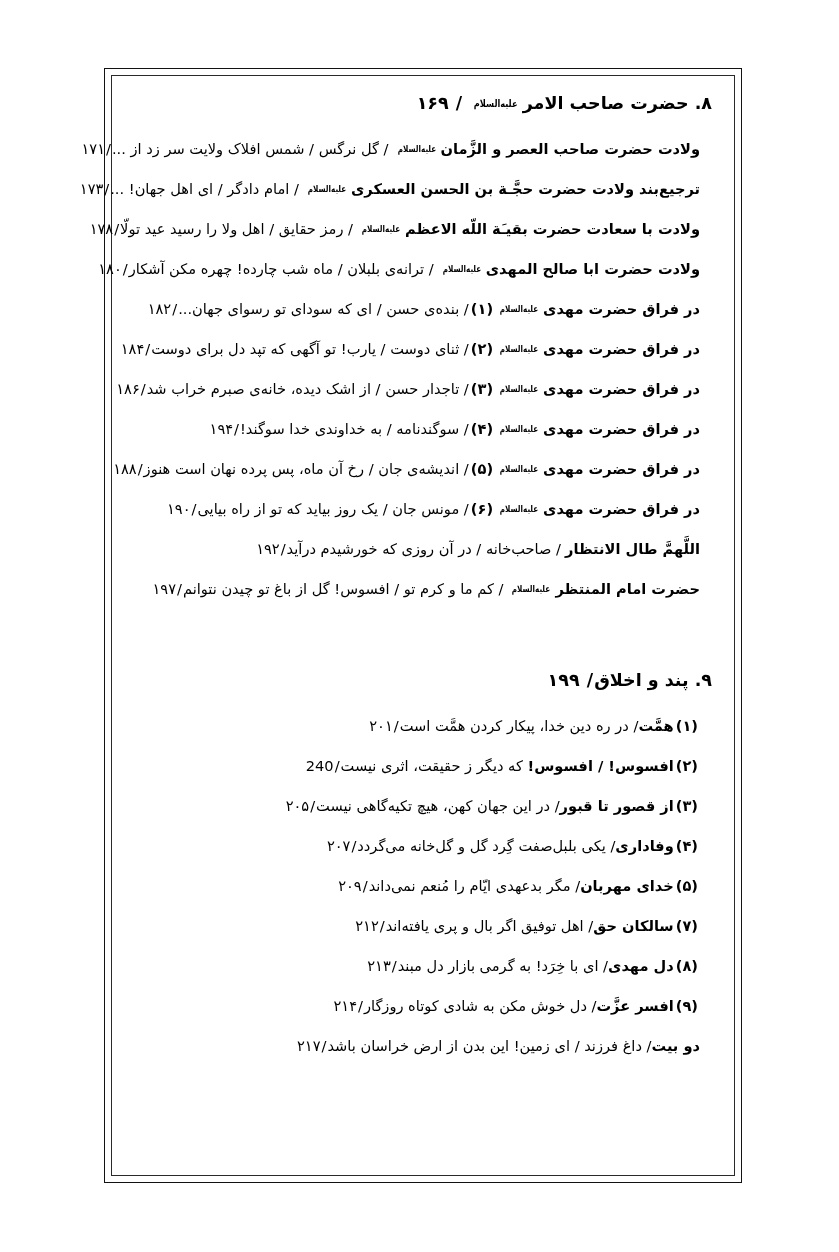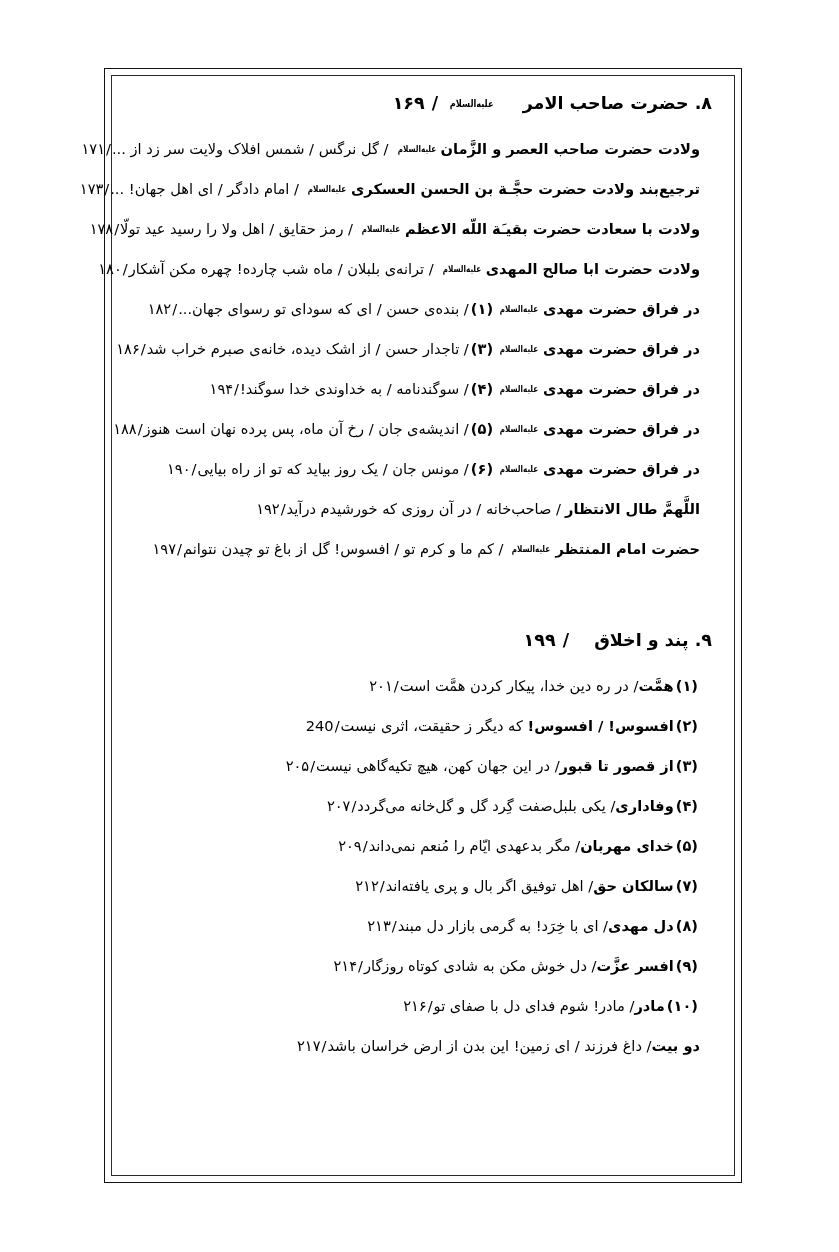--- a/index.html
+++ b/index.html
@@ -56,21 +56,21 @@
     font-weight: bold;
     line-height: 1.55;
     letter-spacing: -0.2px;
     margin: 0 0 6px 0;
     padding: 0;
     white-space: nowrap;
     direction: rtl;
     text-align: right;
   }
   .section-heading .sec-num { font-weight: bold; }
-  .section-heading .sec-title { font-weight: bold; margin-left: 24px; }
+  .section-heading .sec-title { font-weight: bold; }
   .section-heading .honorific {
     font-size: 10px;
     font-weight: bold;
     vertical-align: 0.18em;
     letter-spacing: -0.5px;
     display: inline-block;
     transform: scaleX(0.82);
     transform-origin: center;
   }
   .section-heading .sep { font-weight: bold; padding: 0 1px; }
@@ -154,20 +154,23 @@
           <li class="entry">
             <span class="lead">ولادت با سعادت حضرت بقیـَة اللّه الاعظم</span><span class="honorific">علیه‌السلام</span><span class="idx"></span><span class="rest">/ رمز حقایق / اهل ولا را رسید عید تولّا</span><span class="sep">/</span><span class="pg">۱۷۸</span>
           </li>
           <li class="entry">
             <span class="lead">ولادت حضرت ابا صالح المهدی</span><span class="honorific">علیه‌السلام</span><span class="idx"></span><span class="rest">/ ترانه‌ی بلبلان / ماه شب چارده! چهره مکن آشکار</span><span class="sep">/</span><span class="pg">۱۸۰</span>
           </li>
           <li class="entry">
             <span class="lead">در فراق حضرت مهدی</span><span class="honorific">علیه‌السلام</span><span class="idx">(۱)</span><span class="rest">/ بنده‌ی حسن / ای که سودای تو رسوای جهان...</span><span class="sep">/</span><span class="pg">۱۸۲</span>
           </li>
           <li class="entry">
+            <span class="lead">در فراق حضرت مهدی</span><span class="honorific">علیه‌السلام</span><span class="idx">(۲)</span><span class="rest">/ ثنای دوست / یارب! تو آگهی که تپد دل برای دوست</span><span class="sep">/</span><span class="pg">۱۸۴</span>
+          </li>
+          <li class="entry">
             <span class="lead">در فراق حضرت مهدی</span><span class="honorific">علیه‌السلام</span><span class="idx">(۳)</span><span class="rest">/ تاجدار حسن / از اشک دیده، خانه‌ی صبرم خراب شد</span><span class="sep">/</span><span class="pg">۱۸۶</span>
           </li>
           <li class="entry">
             <span class="lead">در فراق حضرت مهدی</span><span class="honorific">علیه‌السلام</span><span class="idx">(۴)</span><span class="rest">/ سوگندنامه / به خداوندی خدا سوگند!</span><span class="sep">/</span><span class="pg">۱۹۴</span>
           </li>
           <li class="entry">
             <span class="lead">در فراق حضرت مهدی</span><span class="honorific">علیه‌السلام</span><span class="idx">(۵)</span><span class="rest">/ اندیشه‌ی جان / رخ آن ماه، پس پرده نهان است هنوز</span><span class="sep">/</span><span class="pg">۱۸۸</span>
           </li>
           <li class="entry">
             <span class="lead">در فراق حضرت مهدی</span><span class="honorific">علیه‌السلام</span><span class="idx">(۶)</span><span class="rest">/ مونس جان / یک روز بیاید که تو از راه بیایی</span><span class="sep">/</span><span class="pg">۱۹۰</span>
@@ -209,23 +212,20 @@
           <li class="entry num-entry">
             <span class="idx">(۷)</span><span class="lead">سالکان حق</span><span class="rest">/ اهل توفیق اگر بال و پری یافته‌اند</span><span class="sep">/</span><span class="pg">۲۱۲</span>
           </li>
           <li class="entry num-entry">
             <span class="idx">(۸)</span><span class="lead">دل مهدی</span><span class="rest">/ ای با خِرَد! به گرمی بازار دل مبند</span><span class="sep">/</span><span class="pg">۲۱۳</span>
           </li>
           <li class="entry num-entry">
             <span class="idx">(۹)</span><span class="lead">افسر عزَّت</span><span class="rest">/ دل خوش مکن به شادی کوتاه روزگار</span><span class="sep">/</span><span class="pg">۲۱۴</span>
           </li>
           <li class="entry num-entry">
-            <span class="idx">(۱۰)</span><span class="lead">مادر</span><span class="rest">/ مادر! شوم فدای دل با صفای تو</span><span class="sep">/</span><span class="pg">۲۱۶</span>
-          </li>
-          <li class="entry num-entry">
             <span class="lead">دو بیت</span><span class="rest">/ داغ فرزند / ای زمین! این بدن از ارض خراسان باشد</span><span class="sep">/</span><span class="pg">۲۱۷</span>
           </li>
         </ul>
       </div>
 
     </div>
   </div>
 </div>
 
 </body></html>

